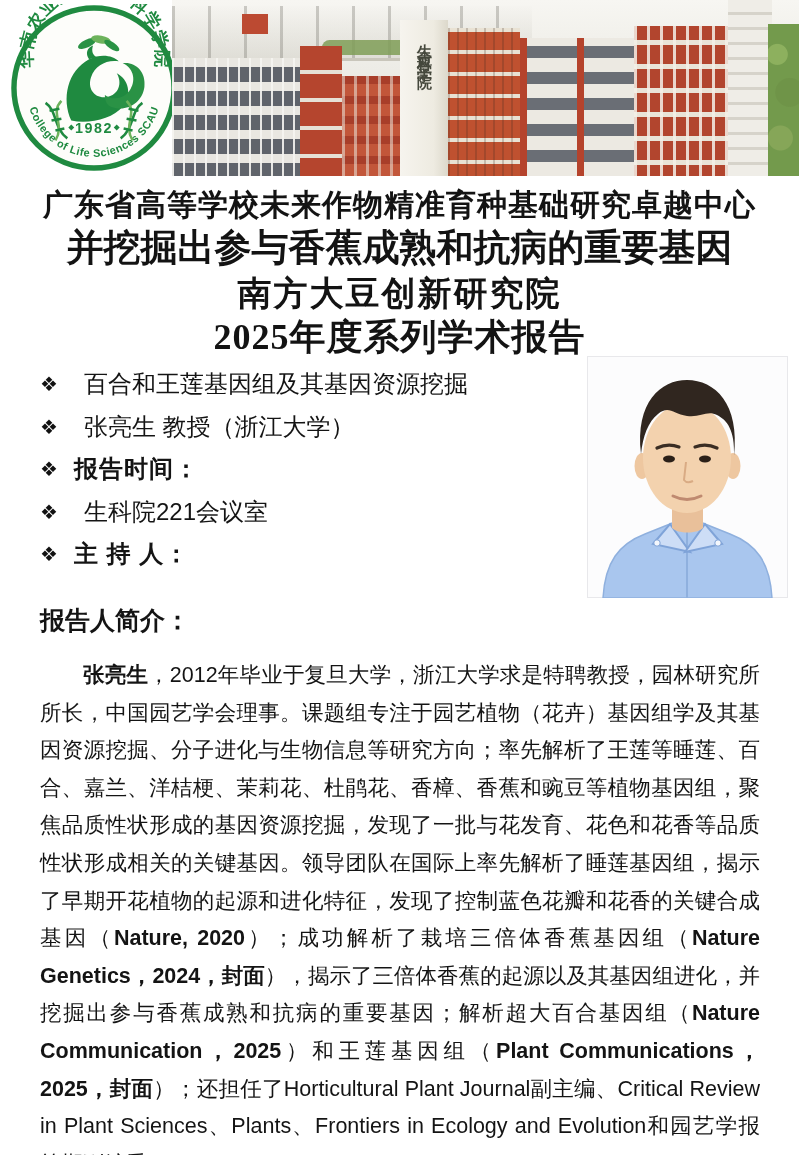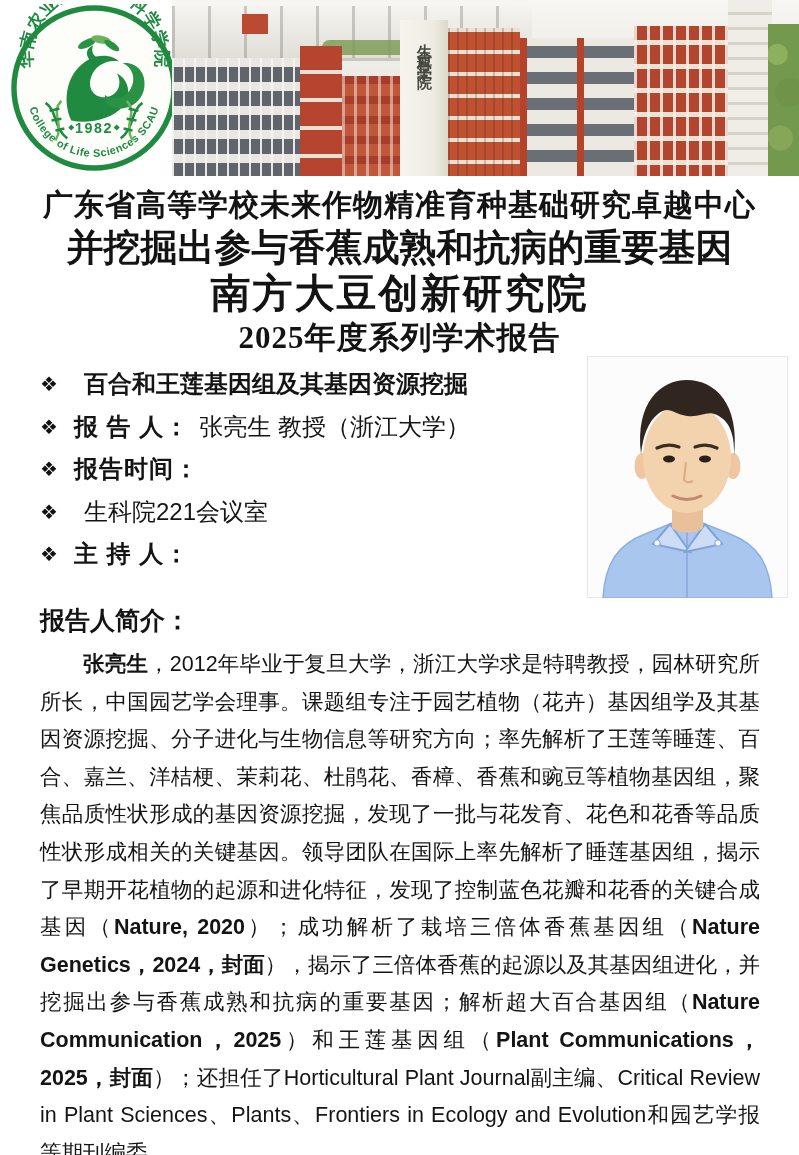--- a/index.html
+++ b/index.html
@@ -49,37 +49,37 @@
   .trees { left:596px; top:24px; width:31px; height:152px; background:#739a4c;
     background:radial-gradient(circle at 30% 20%, #8db05e 0 10px, transparent 11px),
                radial-gradient(circle at 70% 45%, #6f9448 0 14px, transparent 15px),
                radial-gradient(circle at 40% 75%, #86a658 0 12px, transparent 13px), #739a4c; }
 
   
   .titles { position:absolute; left:0; top:184px; width:799px; text-align:center;
     font-family:"Liberation Serif", serif; font-weight:bold; color:#131313; }
   .t1 { font-size:30px; line-height:41px; letter-spacing:1px; }
   .t2 { font-size:37px; line-height:46px; }
-  .t3 { font-size:40px; line-height:45px; letter-spacing:2px; }
-  .t4 { font-size:31px; line-height:43px; letter-spacing:1px;font-family:Liberation Serif, serif; }
+  .t3 { font-size:34px; line-height:45px; letter-spacing:2px; }
+  .t4 { font-size:36px; line-height:43px; letter-spacing:1px;font-family:Liberation Serif, serif; }
 
   
   .details { position:absolute; left:40px; top:363px; }
   .drow { height:42.5px; display:flex; align-items:center; font-size:24px; white-space:nowrap; }
   .bullet { font-size:20px; margin-right:16px; color:#111; }
   .dlabel { font-weight:bold; letter-spacing:1px; }
   .dvalue { margin-left:10px; }
-  .v-bold .dvalue { font-weight:bold; }
+  .v-bold .dvalue { font-weight:normal; }
 
   
   .portrait { position:absolute; left:587px; top:356px; width:201px; height:242px; }
 
   
   .bio { position:absolute; left:40px; top:602px; width:720px; }
-  .bio-h { font-size:25px; font-weight:bold; line-height:36px; margin-bottom:8px; }
+  .bio-h { font-size:25px; font-weight:bold; line-height:36px; margin-bottom:19px; }
   .bio-p { font-size:21.5px; line-height:37.6px; text-align:justify; text-indent:2em; margin:0; }
   .b { font-weight:bold;margin-top:32px; }
 </style>
 </head>
 <body>
 
 <div class="page">
 
   <div class="header">
 
@@ -153,21 +153,20 @@
     <div class="t4">2025年度系列学术报告</div>
   </div>
 
   <div class="details">
     <div class="drow v-bold">
       <span class="bullet">❖</span>
       <span class="dvalue">百合和王莲基因组及其基因资源挖掘</span>
     </div>
     <div class="drow">
       <span class="bullet">❖</span>
-      <span class="dlabel"><span>报 告 人</span><span>：</span></span>
       <span class="dvalue">张亮生 教授（浙江大学）</span>
     </div>
     <div class="drow">
       <span class="bullet">❖</span>
       <span class="dlabel"><span>报告时间</span><span>：</span></span>
     </div>
     <div class="drow">
       <span class="bullet">❖</span>
       <span class="dvalue">生科院221会议室</span>
     </div>

